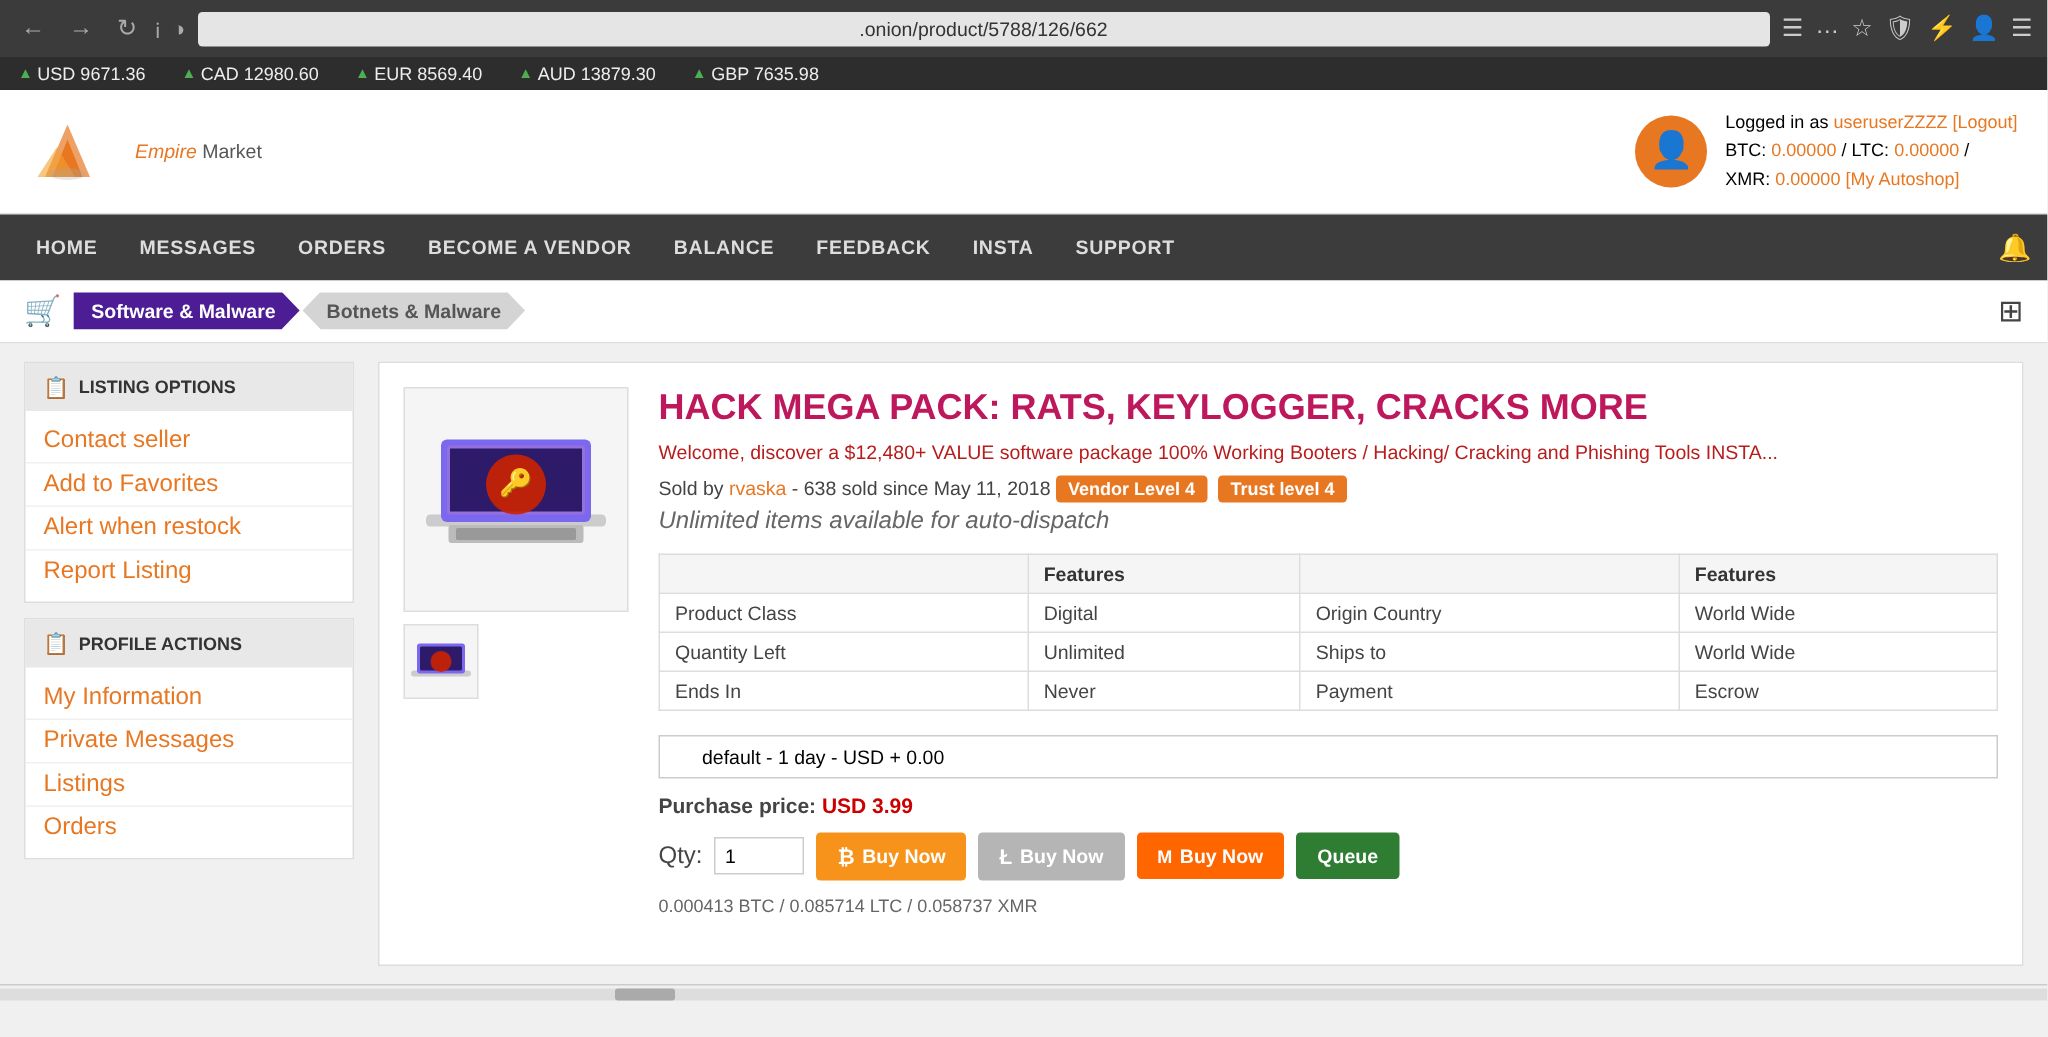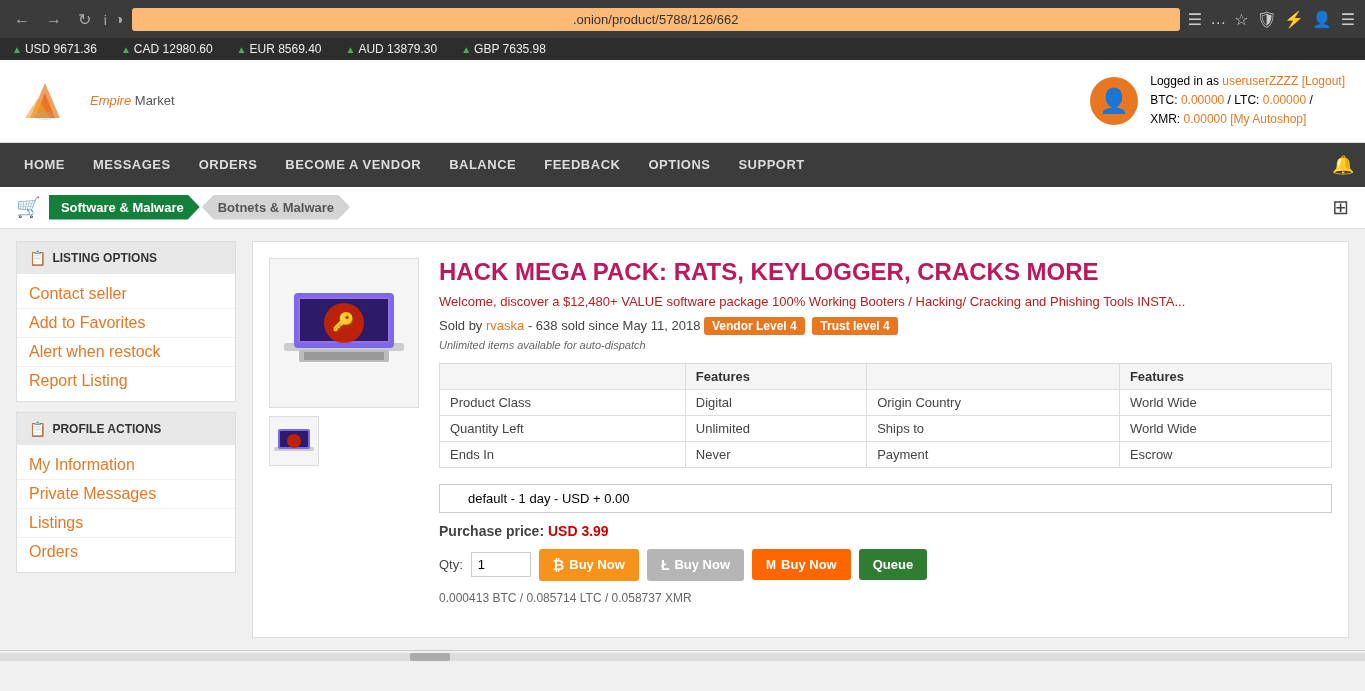--- a/index.html
+++ b/index.html
@@ -17,21 +17,21 @@
     .browser-nav-btn {
       color: #aaa;
       font-size: 16px;
       cursor: pointer;
       background: none;
       border: none;
       padding: 2px 4px;
     }
     .browser-url-bar {
       flex: 1;
-      background: #fdba74;
+      background: #e5e5e5;
       border-radius: 3px;
       padding: 4px 10px;
       font-size: 13px;
       color: #333;
       text-align: center;
       border: none;
       outline: none;
     }
     .browser-icons {
       display: flex;
@@ -102,21 +102,21 @@
     .breadcrumb-bar {
       background: #fff;
       padding: 8px 16px;
       display: flex;
       align-items: center;
       gap: 0;
       border-bottom: 1px solid #ddd;
     }
     .breadcrumb-cart { font-size: 20px; color: #444; margin-right: 8px; }
     .breadcrumb-item {
-      background: #15803d;
+      background: #4c1d95;
       color: white;
       padding: 5px 16px 5px 12px;
       font-size: 13px;
       font-weight: bold;
       clip-path: polygon(0 0, calc(100% - 12px) 0, 100% 50%, calc(100% - 12px) 100%, 0 100%);
       margin-right: 2px;
       cursor: pointer;
     }
     .breadcrumb-item.light {
       background: #d4d4d4;
@@ -219,21 +219,21 @@
       padding: 2px 8px;
       border-radius: 3px;
       font-size: 12px;
       font-weight: bold;
       color: white;
       margin-right: 4px;
     }
     .badge-vendor { background: #e87722; }
     .badge-trust { background: #e87722; }
     .product-unlimited {
-      font-size: 11px;
+      font-size: 16px;
       color: #666;
       font-style: italic;
       margin-bottom: 12px;
     }
 
     
     .features-table {
       width: 100%;
       border-collapse: collapse;
       font-size: 13px;
@@ -272,21 +272,21 @@
       margin-bottom: 10px;
     }
     .purchase-price .price-val { color: #cc0000; }
 
     .buy-row {
       display: flex;
       align-items: center;
       gap: 8px;
       margin-bottom: 10px;
     }
-    .qty-label { font-size: 13px; color: #444; }
+    .qty-label { font-size: 16px; color: #444; }
     .qty-input {
       width: 60px;
       padding: 4px 6px;
       border: 1px solid #ccc;
       font-size: 13px;
     }
 
     .buy-btn {
       padding: 8px 14px;
       border: none;
@@ -410,21 +410,21 @@
   </div>
 </div>
 
 <nav class="main-nav">
   <a class="nav-item" href="#">HOME</a>
   <a class="nav-item" href="#">MESSAGES</a>
   <a class="nav-item" href="#">ORDERS</a>
   <a class="nav-item" href="#">BECOME A VENDOR</a>
   <a class="nav-item" href="#">BALANCE</a>
   <a class="nav-item" href="#">FEEDBACK</a>
-  <a class="nav-item" href="#">OPTIONS</a>
+  <a class="nav-item" href="#">INSTA</a>
   <a class="nav-item" href="#">SUPPORT</a>
   <span class="nav-bell">🔔</span>
 </nav>
 
 <div class="breadcrumb-bar">
   <span class="breadcrumb-cart">🛒</span>
   <div class="breadcrumb-item">Software &amp; Malware</div>
   <div class="breadcrumb-item light">Botnets &amp; Malware</div>
   <span class="breadcrumb-sitemap">⊞</span>
 </div>

